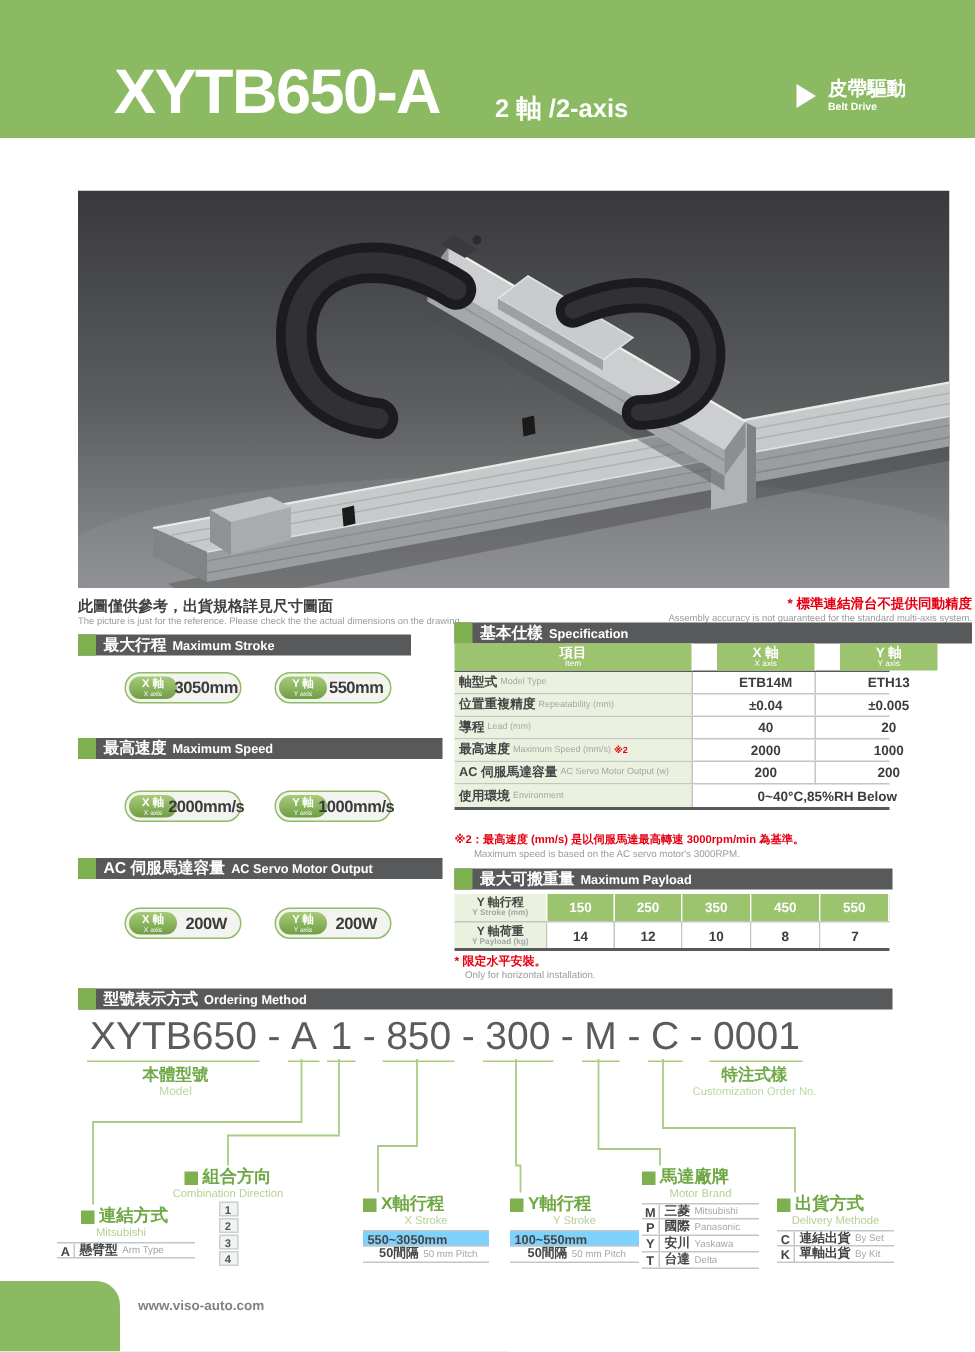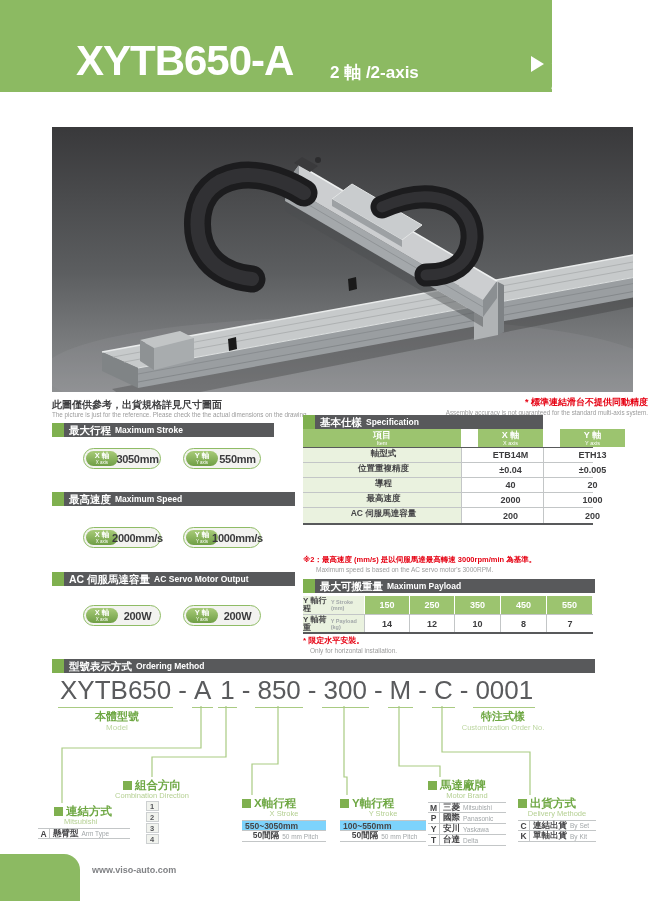--- a/index.html
+++ b/index.html
@@ -1,21 +1,21 @@
 <!DOCTYPE html>
 <html><head>
 <meta charset="utf-8">
 <style>
   * { margin:0; padding:0; box-sizing:border-box; }
   body { background:#d8d8d8; font-family:"Liberation Sans","DejaVu Sans",sans-serif; }
   .page { position:relative; width:650px; height:901px; background:#ffffff; overflow:hidden; margin:0 auto;
           font-family:"Liberation Sans","DejaVu Sans",sans-serif; }
 
   
-  .hdr { position:absolute; left:0; top:0; width:552px; height:92px; background:#8cba62; }
+  .hdr { position:absolute; left:0; top:0; width:650px; height:92px; background:#8cba62; }
   .hdr-title { position:absolute; left:76px; top:40px; font-size:42px; font-weight:bold; color:#fff; letter-spacing:-1px; line-height:1; }
   .hdr-sub { position:absolute; left:330px; top:64px; font-size:17px; font-weight:bold; color:#fff; line-height:1; }
   .tri { position:absolute; left:531px; top:56px; width:0; height:0; border-left:13px solid #fff; border-top:8px solid transparent; border-bottom:8px solid transparent; }
   .drive-zh { position:absolute; left:552px; top:52px; font-size:13px; font-weight:bold; color:#fff; line-height:1; }
   .drive-en { position:absolute; left:552px; top:68px; font-size:7px; font-weight:bold; color:#fff; line-height:1; }
 
   
   .photo { position:absolute; left:52px; top:127px; width:581px; height:265px; }
   .photo svg { display:block; width:100%; height:100%; }
 
@@ -42,48 +42,48 @@
   
   .spec { position:absolute; left:303px; top:429px; width:290px; border-bottom:2px solid #58595b; }
   .srow { display:grid; grid-template-columns:159px 66px 65px;gap:16px; }
   .spec-h { border-bottom:1.5px solid #58595b; }
   .sh { background:#9cc46f; color:#fff; text-align:center; padding:2px 0 1px; border-right:1px solid #fff; }
   .sh:last-child { border-right:none; }
   .sh .z { display:block; font-size:9px; font-weight:bold; line-height:9px; }
   .sh .e { display:block; font-size:5.5px; line-height:6px; }
   .sr { height:15px; border-bottom:1px solid #c3c6c7; }
   .sr:last-child { border-bottom:none; }
-  .sl { background:#eaf2df; display:flex; align-items:center; gap:2px; padding-left:3px; border-right:1px solid #c3c6c7; overflow:hidden; white-space:nowrap;flex-direction:column; }
+  .sl { background:#eaf2df; display:flex; align-items:center; gap:2px; padding-left:3px; border-right:1px solid #c3c6c7; overflow:hidden; white-space:nowrap; }
   .sl .z { font-size:8.5px; font-weight:bold; color:#454547; }
   .sl .e { font-size:6px; color:#a2a7a9; }
   .sl .m { font-size:6px; font-weight:bold; color:#e60012; }
   .sv { display:flex; align-items:center; justify-content:center; font-size:9px; font-weight:bold; color:#3c3c3e; border-right:1px solid #c3c6c7; }
   .sv:last-child { border-right:none; }
   .sv.span2 { grid-column:2/4; }
   .note-zh { position:absolute; left:303px; top:556px; font-size:7.5px; font-weight:bold; color:#e60012; line-height:1.1; white-space:nowrap; }
   .note-en { position:absolute; left:316px; top:566px; font-size:6.5px; color:#9b9b9b; line-height:1.1; }
 
   
   .pay { position:absolute; left:303px; top:596px; width:290px; border-bottom:2px solid #58595b; }
   .prow { display:grid; grid-template-columns:62px 45px 45px 46px 46px 46px; }
   .ph { background:#9cc46f; color:#fff; border-right:1px solid #fff; display:flex; align-items:center; justify-content:center; font-size:9px; font-weight:bold; height:18px; }
-  .ph.lab, .pc.lab { background:#eaf2df; flex-direction:row; line-height:1; }
+  .ph.lab, .pc.lab { background:#eaf2df; flex-direction:column; line-height:1; }
   .lab .z { font-size:8px; font-weight:bold; color:#454547; line-height:8px; }
   .lab .e { font-size:5.5px; color:#a2a7a9; line-height:6px; }
   .pc { background:#fff; border-right:1px solid #c3c6c7; border-top:1px solid #c3c6c7; display:flex; align-items:center; justify-content:center;
         font-size:9px; font-weight:bold; color:#3c3c3e; height:18px; }
   .pc:last-child { border-right:none; }
   .pnote-zh { position:absolute; left:303px; top:637px; font-size:8px; font-weight:bold; color:#e60012; line-height:1.1; }
   .pnote-en { position:absolute; left:310px; top:647px; font-size:6.5px; color:#9b9b9b; line-height:1.1; }
 
   
   .model { position:absolute; left:58px; top:676px; display:flex; align-items:baseline; gap:5px; font-size:26px; color:#5a5b5d; line-height:28px; }
   .mseg { border-bottom:1.5px solid #a9cb82; padding:0 2px 3px; white-space:nowrap; }
   .mdash { padding-bottom:3px; }
-  .mlab-z { position:absolute; font-size:11px; font-weight:bold; color:#6fa844; text-align:center; line-height:1.1;font-family:Liberation Mono, monospace; }
+  .mlab-z { position:absolute; font-size:11px; font-weight:bold; color:#6fa844; text-align:center; line-height:1.1; }
   .mlab-e { position:absolute; font-size:8px; color:#bcd6a0; text-align:center; line-height:1.1; }
 
   .lines { position:absolute; left:0; top:0; width:650px; height:901px; pointer-events:none; }
 
   
   .lg { position:absolute; font-size:0; }
   .lg .hd { display:flex; align-items:center; gap:3px; }
   .lg .bq { width:9px; height:9px; background:#7fb04f; flex:none; }
   .lg .hz { font-size:11.5px; font-weight:bold; color:#6fa844; line-height:12px; white-space:nowrap; }
   .lg .sub { font-size:7.5px; color:#b5d093; line-height:8px; margin-top:1px; white-space:nowrap; }
@@ -227,21 +227,21 @@
     <span class="val">200W</span>
   </div>
   <div class="pill" style="left:183px; top:605px;">
     <span class="ax">
         <span class="z">Y 軸</span>
         <span class="e">Y axis</span>
       </span>
     <span class="val">200W</span>
   </div>
 
-  <div class="bar" style="left:303px; top:415px; width:240px;">
+  <div class="bar" style="left:303px; top:415px; width:345px;">
     <span class="sq"></span>
     <span class="zh">基本仕樣</span>
     <span class="en">Specification</span>
   </div>
 
   <div class="spec">
     <div class="srow spec-h">
       <div class="sh">
           <span class="z">項目</span>
           <span class="e">Item</span>
@@ -288,20 +288,27 @@
       <div class="sv">2000</div>
       <div class="sv">1000</div>
     </div>
     <div class="srow sr">
       <div class="sl">
           <span class="z">AC 伺服馬達容量</span>
           <span class="e">AC Servo Motor Output (w)</span>
         </div>
       <div class="sv">200</div>
       <div class="sv">200</div>
+    </div>
+    <div class="srow sr">
+      <div class="sl">
+          <span class="z">使用環境</span>
+          <span class="e">Environment</span>
+        </div>
+      <div class="sv span2">0~40°C,85%RH Below</div>
     </div>
   </div>
   <div class="note-zh">※2：最高速度 (mm/s) 是以伺服馬達最高轉速 3000rpm/min 為基準。</div>
   <div class="note-en">Maximum speed is based on the AC servo motor's 3000RPM.</div>
 
   <div class="bar" style="left:303px; top:579px; width:292px;">
     <span class="sq"></span>
     <span class="zh">最大可搬重量</span>
     <span class="en">Maximum Payload</span>
   </div>

